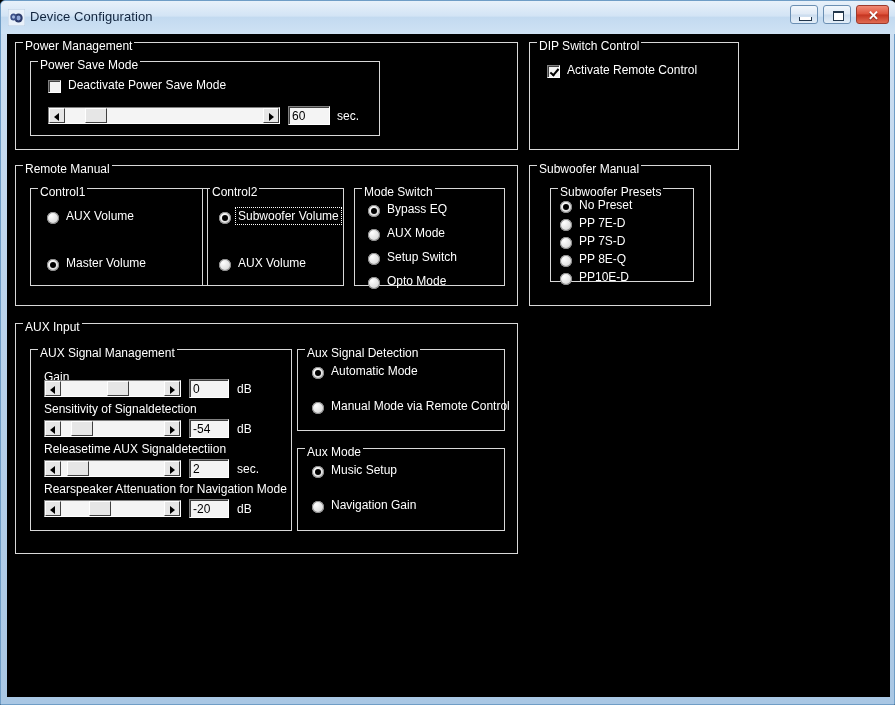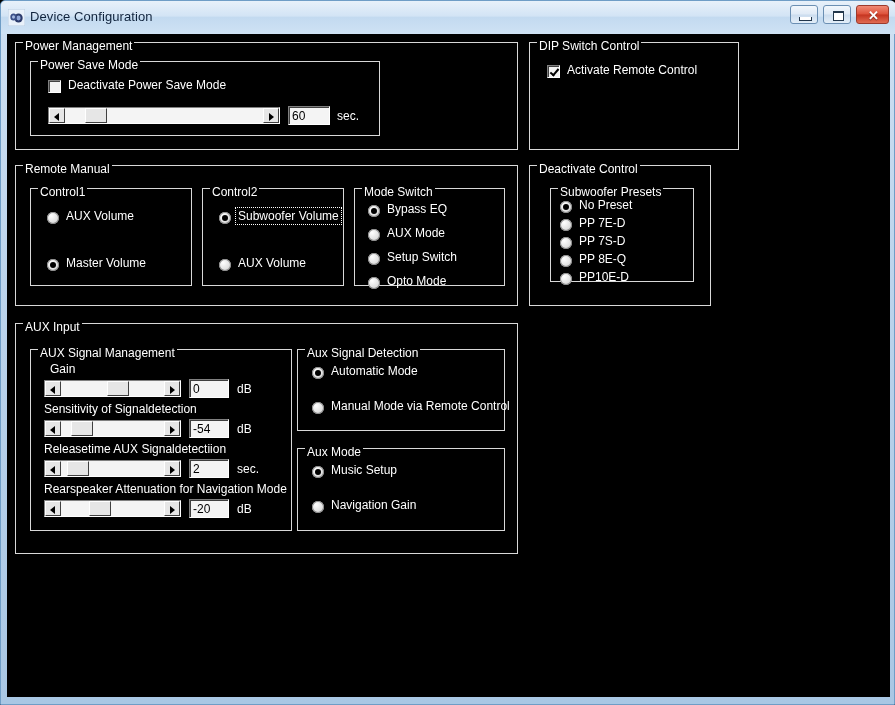--- a/index.html
+++ b/index.html
@@ -307,21 +307,21 @@
 
       <div class="cb-row" style="left:17px; top:22px;">
         <span class="cb checked"></span>
         <span class="cb-label">Activate Remote Control</span>
       </div>
     </div>
 
     <div class="grp" style="left:8px; top:131px; width:503px; height:141px;">
       <span class="grp-label">Remote Manual</span>
 
-      <div class="grp" style="left:14px; top:22px; width:162px; height:98px;">
+      <div class="grp" style="left:14px; top:22px; width:178px; height:98px;">
         <span class="grp-label">Control1</span>
         <div class="rb-row" style="left:16px; top:23px;">
           <span class="rb"></span>
           <span class="rb-label">AUX Volume</span>
         </div>
         <div class="rb-row" style="left:16px; top:70px;">
           <span class="rb sel"></span>
           <span class="rb-label">Master Volume</span>
         </div>
       </div>
@@ -353,21 +353,21 @@
           <span class="rb-label">Setup Switch</span>
         </div>
         <div class="rb-row" style="left:13px; top:88px;">
           <span class="rb"></span>
           <span class="rb-label">Opto Mode</span>
         </div>
       </div>
     </div>
 
     <div class="grp" style="left:522px; top:131px; width:182px; height:141px;">
-      <span class="grp-label">Deactivate Control</span>
+      <span class="grp-label">Subwoofer Manual</span>
 
       <div class="grp" style="left:20px; top:22px; width:144px; height:94px;">
         <span class="grp-label">Subwoofer Presets</span>
         <div class="rb-row" style="left:9px; top:12px;">
           <span class="rb sel"></span>
           <span class="rb-label">No Preset</span>
         </div>
         <div class="rb-row" style="left:9px; top:30px;">
           <span class="rb"></span>
           <span class="rb-label">PP 7E-D</span>
@@ -386,21 +386,21 @@
         </div>
       </div>
     </div>
 
     <div class="grp" style="left:8px; top:289px; width:503px; height:231px;">
       <span class="grp-label">AUX Input</span>
 
       <div class="grp" style="left:14px; top:25px; width:262px; height:182px;">
         <span class="grp-label">AUX Signal Management</span>
 
-        <span class="slabel" style="left:13px; top:12px;margin-left:6px;">Gain</span>
+        <span class="slabel" style="left:13px; top:20px;">Gain</span>
         <div class="slider" style="left:13px; top:30px; width:137px;">
           <span class="sl-btn left">
             <span class="sl-arrow"></span>
           </span>
           <span class="sl-thumb" style="left:62px;"></span>
           <span class="sl-btn right">
             <span class="sl-arrow"></span>
           </span>
         </div>
         <div class="tbox" style="left:158px; top:29px; width:40px;">0</div>

